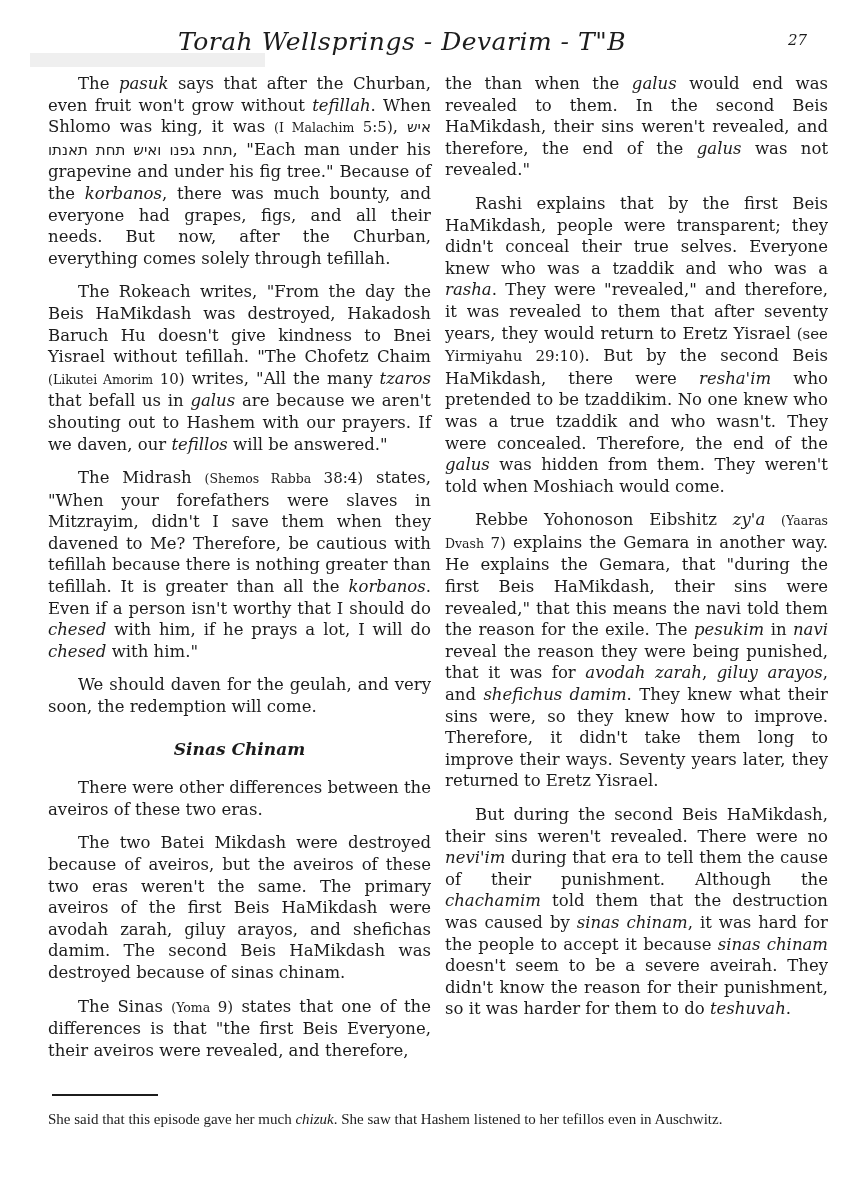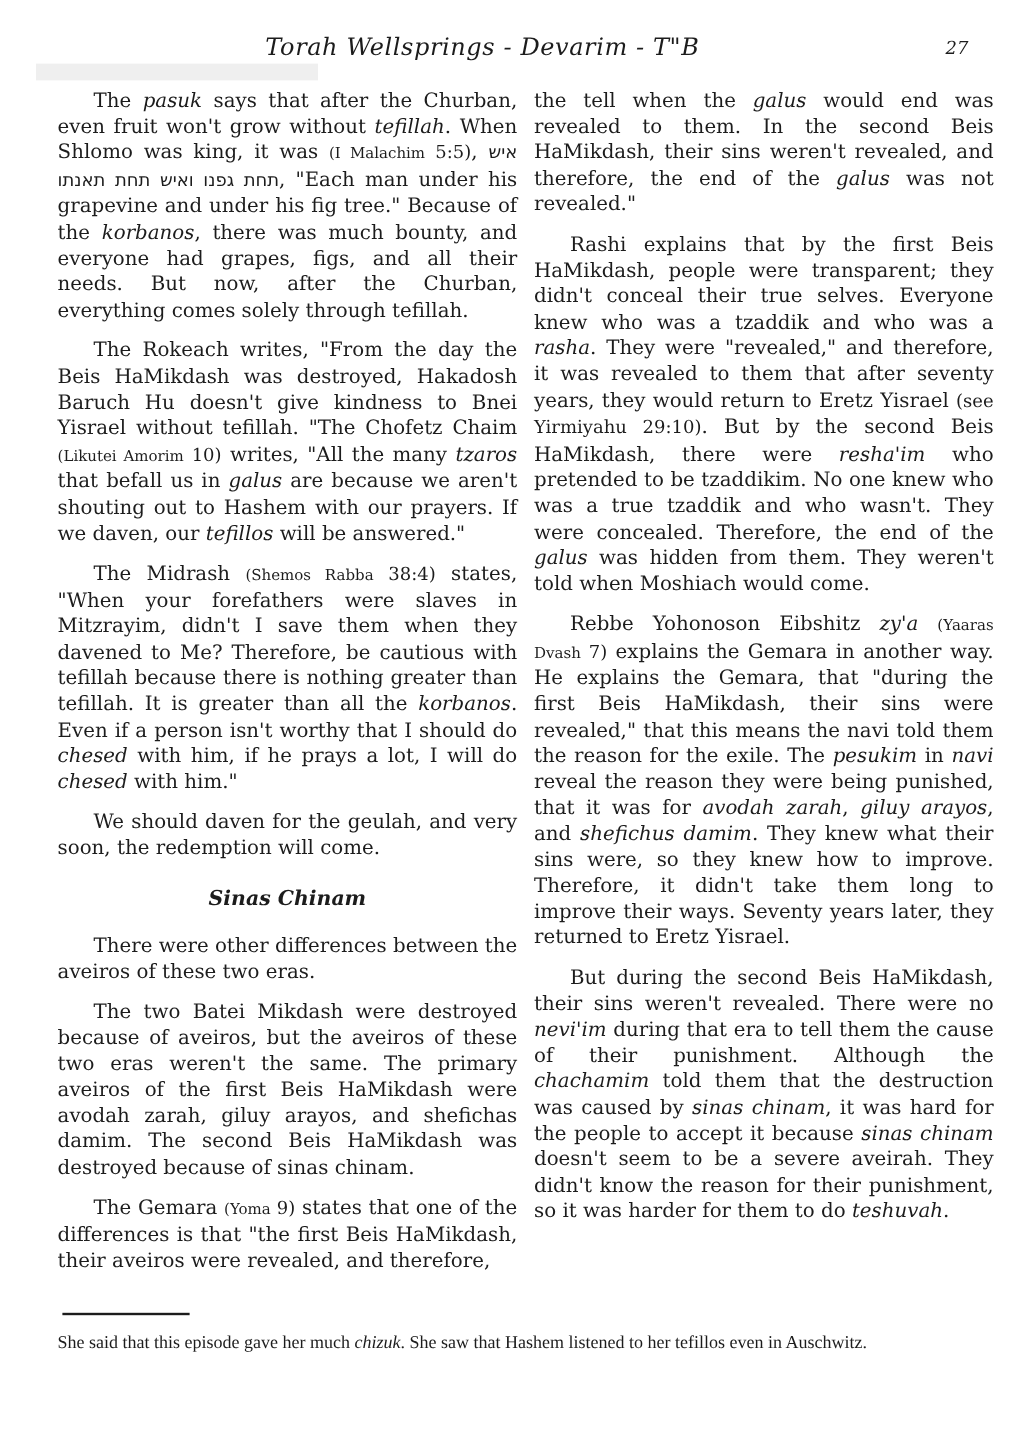--- a/index.html
+++ b/index.html
@@ -15,21 +15,21 @@
     background:var(--page-bg);
     color:var(--text);
     font-family:"DejaVu Serif","Liberation Serif",serif;
     overflow:hidden;
   }
   
   .header-title{
     position:absolute;top:27px;left:0;right:45px;
     text-align:center;
     font-style:italic;
-    font-size:20px;
+    font-size:25px;
     letter-spacing:0.5px;
   }
   .page-number{
     position:absolute;top:31px;right:42px;
     font-size:15px;
     font-style:italic;
   }
   .scan-artifact{
     position:absolute;top:53px;left:30px;
     width:235px;height:14px;
@@ -88,24 +88,24 @@
 
   <div class="columns">
     <div class="column">
         <p class="para"><span>The </span><span class="seg-i">pasuk</span><span> says that after the Churban, even fruit won't grow without </span><span class="seg-i">tefillah</span><span>. When Shlomo was king, it was </span><span class="seg-c">(I Malachim</span><span class="seg-n"> 5:5)</span><span>, </span><span class="seg-he" dir="rtl" lang="he">איש תחת גפנו ואיש תחת תאנתו</span><span>, "Each man under his grapevine and under his fig tree." Because of the </span><span class="seg-i">korbanos</span><span>, there was much bounty, and everyone had grapes, figs, and all their needs. But now, after the Churban, everything comes solely through tefillah.</span></p>
         <p class="para"><span>The Rokeach writes, "From the day the Beis HaMikdash was destroyed, Hakadosh Baruch Hu doesn't give kindness to Bnei Yisrael without tefillah. "The Chofetz Chaim </span><span class="seg-c">(Likutei Amorim</span><span class="seg-n"> 10)</span><span> writes, "All the many </span><span class="seg-i">tzaros</span><span> that befall us in </span><span class="seg-i">galus</span><span> are because we aren't shouting out to Hashem with our prayers. If we daven, our </span><span class="seg-i">tefillos</span><span> will be answered."</span></p>
         <p class="para"><span>The Midrash </span><span class="seg-c">(Shemos Rabba</span><span class="seg-n"> 38:4)</span><span> states, "When your forefathers were slaves in Mitzrayim, didn't I save them when they davened to Me? Therefore, be cautious with tefillah because there is nothing greater than tefillah. It is greater than all the </span><span class="seg-i">korbanos</span><span>. Even if a person isn't worthy that I should do </span><span class="seg-i">chesed</span><span> with him, if he prays a lot, I will do </span><span class="seg-i">chesed</span><span> with him."</span></p>
         <p class="para"><span>We should daven for the geulah, and very soon, the redemption will come.</span></p>
         <div class="section-heading">Sinas Chinam</div>
         <p class="para"><span>There were other differences between the aveiros of these two eras.</span></p>
         <p class="para"><span>The two Batei Mikdash were destroyed because of aveiros, but the aveiros of these two eras weren't the same. The primary aveiros of the first Beis HaMikdash were avodah zarah, giluy arayos, and shefichas damim. The second Beis HaMikdash was destroyed because of sinas chinam.</span></p>
-        <p class="para"><span>The Gemara </span><span class="seg-c">(Yoma</span><span class="seg-n"> 9)</span><span> states that one of the differences is that "the first Beis HaMikdash, their aveiros were revealed, and therefore,</span></p>
+        <p class="para"><span>The Sinas </span><span class="seg-c">(Yoma</span><span class="seg-n"> 9)</span><span> states that one of the differences is that "the first Beis Everyone, their aveiros were revealed, and therefore,</span></p>
       </div>
     <div class="column">
-        <p class="para no-indent"><span>the tell when the </span><span class="seg-i">galus</span><span> would end was revealed to them. In the second Beis HaMikdash, their sins weren't revealed, and therefore, the end of the </span><span class="seg-i">galus</span><span> was not revealed."</span></p>
+        <p class="para no-indent"><span>the than when the </span><span class="seg-i">galus</span><span> would end was revealed to them. In the second Beis HaMikdash, their sins weren't revealed, and therefore, the end of the </span><span class="seg-i">galus</span><span> was not revealed."</span></p>
         <p class="para"><span>Rashi explains that by the first Beis HaMikdash, people were transparent; they didn't conceal their true selves. Everyone knew who was a tzaddik and who was a </span><span class="seg-i">rasha</span><span>. They were "revealed," and therefore, it was revealed to them that after seventy years, they would return to Eretz Yisrael </span><span class="seg-n">(see Yirmiyahu 29:10)</span><span>. But by the second Beis HaMikdash, there were </span><span class="seg-i">resha'im</span><span> who pretended to be tzaddikim. No one knew who was a true tzaddik and who wasn't. They were concealed. Therefore, the end of the </span><span class="seg-i">galus</span><span> was hidden from them. They weren't told when Moshiach would come.</span></p>
         <p class="para"><span>Rebbe Yohonoson Eibshitz </span><span class="seg-i">zy'a</span><span> </span><span class="seg-c">(Yaaras Dvash</span><span class="seg-n"> 7)</span><span> explains the Gemara in another way. He explains the Gemara, that "during the first Beis HaMikdash, their sins were revealed," that this means the navi told them the reason for the exile. The </span><span class="seg-i">pesukim</span><span> in </span><span class="seg-i">navi</span><span> reveal the reason they were being punished, that it was for </span><span class="seg-i">avodah zarah</span><span>, </span><span class="seg-i">giluy arayos</span><span>, and </span><span class="seg-i">shefichus damim</span><span>. They knew what their sins were, so they knew how to improve. Therefore, it didn't take them long to improve their ways. Seventy years later, they returned to Eretz Yisrael.</span></p>
         <p class="para"><span>But during the second Beis HaMikdash, their sins weren't revealed. There were no </span><span class="seg-i">nevi'im</span><span> during that era to tell them the cause of their punishment. Although the </span><span class="seg-i">chachamim</span><span> told them that the destruction was caused by </span><span class="seg-i">sinas chinam</span><span>, it was hard for the people to accept it because </span><span class="seg-i">sinas chinam</span><span> doesn't seem to be a severe aveirah. They didn't know the reason for their punishment, so it was harder for them to do </span><span class="seg-i">teshuvah</span><span>.</span></p>
       </div>
   </div>
 
   <div class="footnote-rule"></div>
   <div class="footnote"><span>She said that this episode gave her much </span><span class="seg-i">chizuk</span><span>. She saw that Hashem listened to her tefillos even in Auschwitz.</span></div>
 </div>
 

